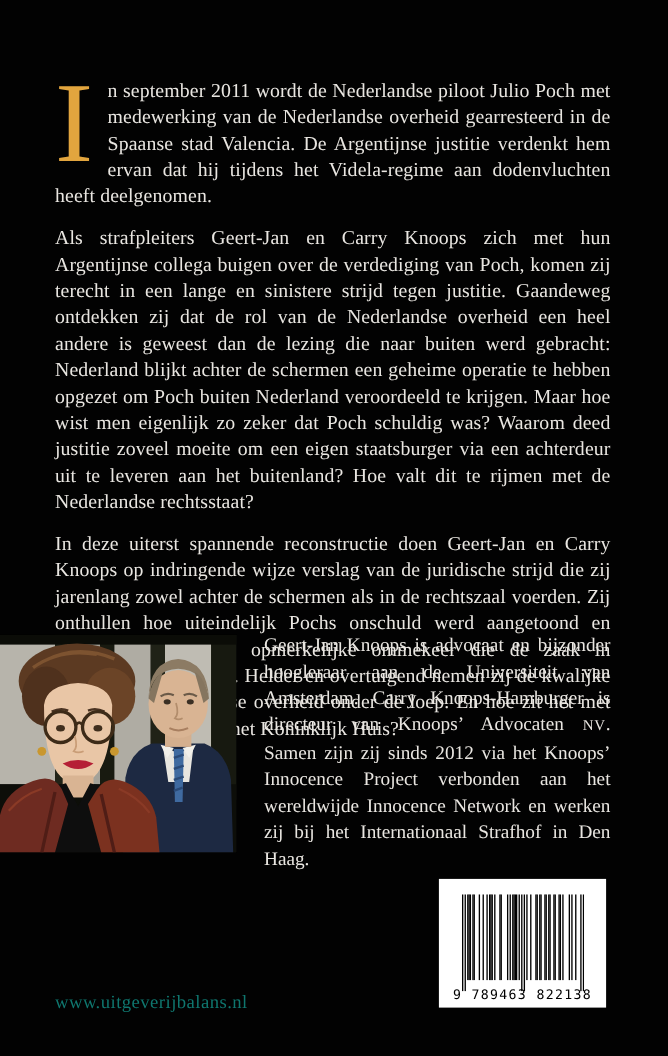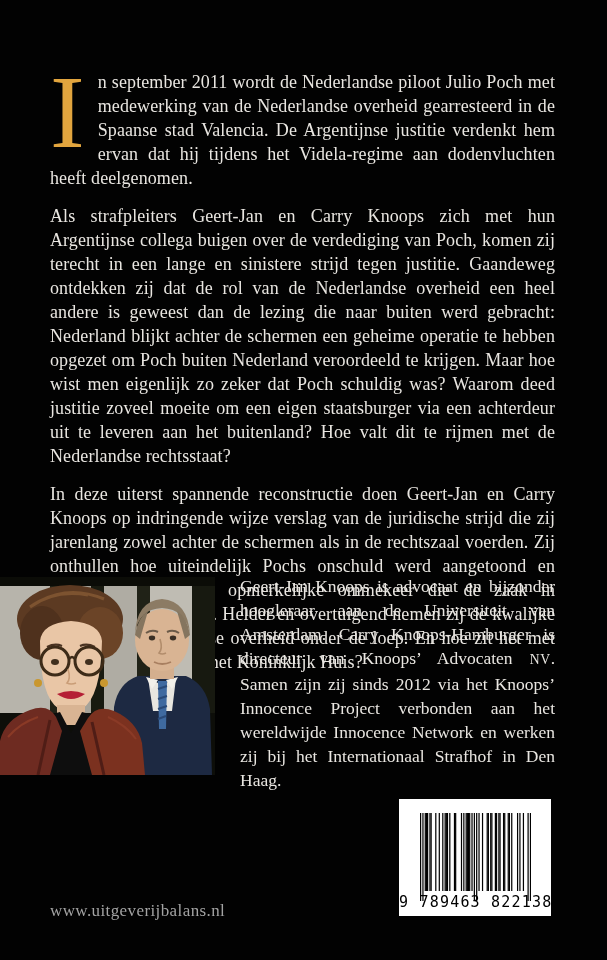--- a/index.html
+++ b/index.html
@@ -35,31 +35,31 @@
     position:absolute;left:240px;top:574px;width:315px;
     color:#e9e6e1;font-size:17.5px;line-height:24px;text-align:justify;
   }
   .run-bold{font-weight:normal;}
   .run-normal{font-weight:normal;}
   .run-smallcaps{font-size:0.78em;letter-spacing:0.6px;}
 
   
   .website{
     position:absolute;left:50px;top:901px;
-    color:#a3a3a3;font-size:17px;letter-spacing:0.4px;
+    color:#0f766e;font-size:17px;letter-spacing:0.4px;
   }
   .barcode-box{
     position:absolute;left:399px;top:799px;width:152px;height:117px;
     background:#ffffff;
   }
   #barcode-svg{position:absolute;left:21px;top:14px;}
   .barcode-num{
     position:absolute;left:0;right:0;bottom:5px;text-align:center;
     font-family:"DejaVu Sans Mono", monospace;
-    font-size:15px;color:#000;letter-spacing:1.2px;white-space:pre;
+    font-size:12px;color:#000;letter-spacing:1.2px;white-space:pre;
   }
 </style>
 </head>
 <body>
 
 <div class="cover">
 
   <div class="synopsis">
     <p><span class="dropcap">I</span><span>n september 2011 wordt de Nederlandse piloot Julio Poch met medewerking van de Nederlandse overheid gearresteerd in de Spaanse stad Valencia. De Argentijnse justitie verdenkt hem ervan dat hij tijdens het Videla-regime aan dodenvluchten heeft deelgenomen.</span></p>
     <p>Als strafpleiters Geert-Jan en Carry Knoops zich met hun Argentijnse collega buigen over de verdediging van Poch, komen zij terecht in een lange en sinistere strijd tegen justitie. Gaandeweg ontdekken zij dat de rol van de Nederlandse overheid een heel andere is geweest dan de lezing die naar buiten werd gebracht: Nederland blijkt achter de schermen een geheime operatie te hebben opgezet om Poch buiten Nederland veroordeeld te krijgen. Maar hoe wist men eigenlijk zo zeker dat Poch schuldig was? Waarom deed justitie zoveel moeite om een eigen staatsburger via een achterdeur uit te leveren aan het buitenland? Hoe valt dit te rijmen met de Nederlandse rechtsstaat?</p>

